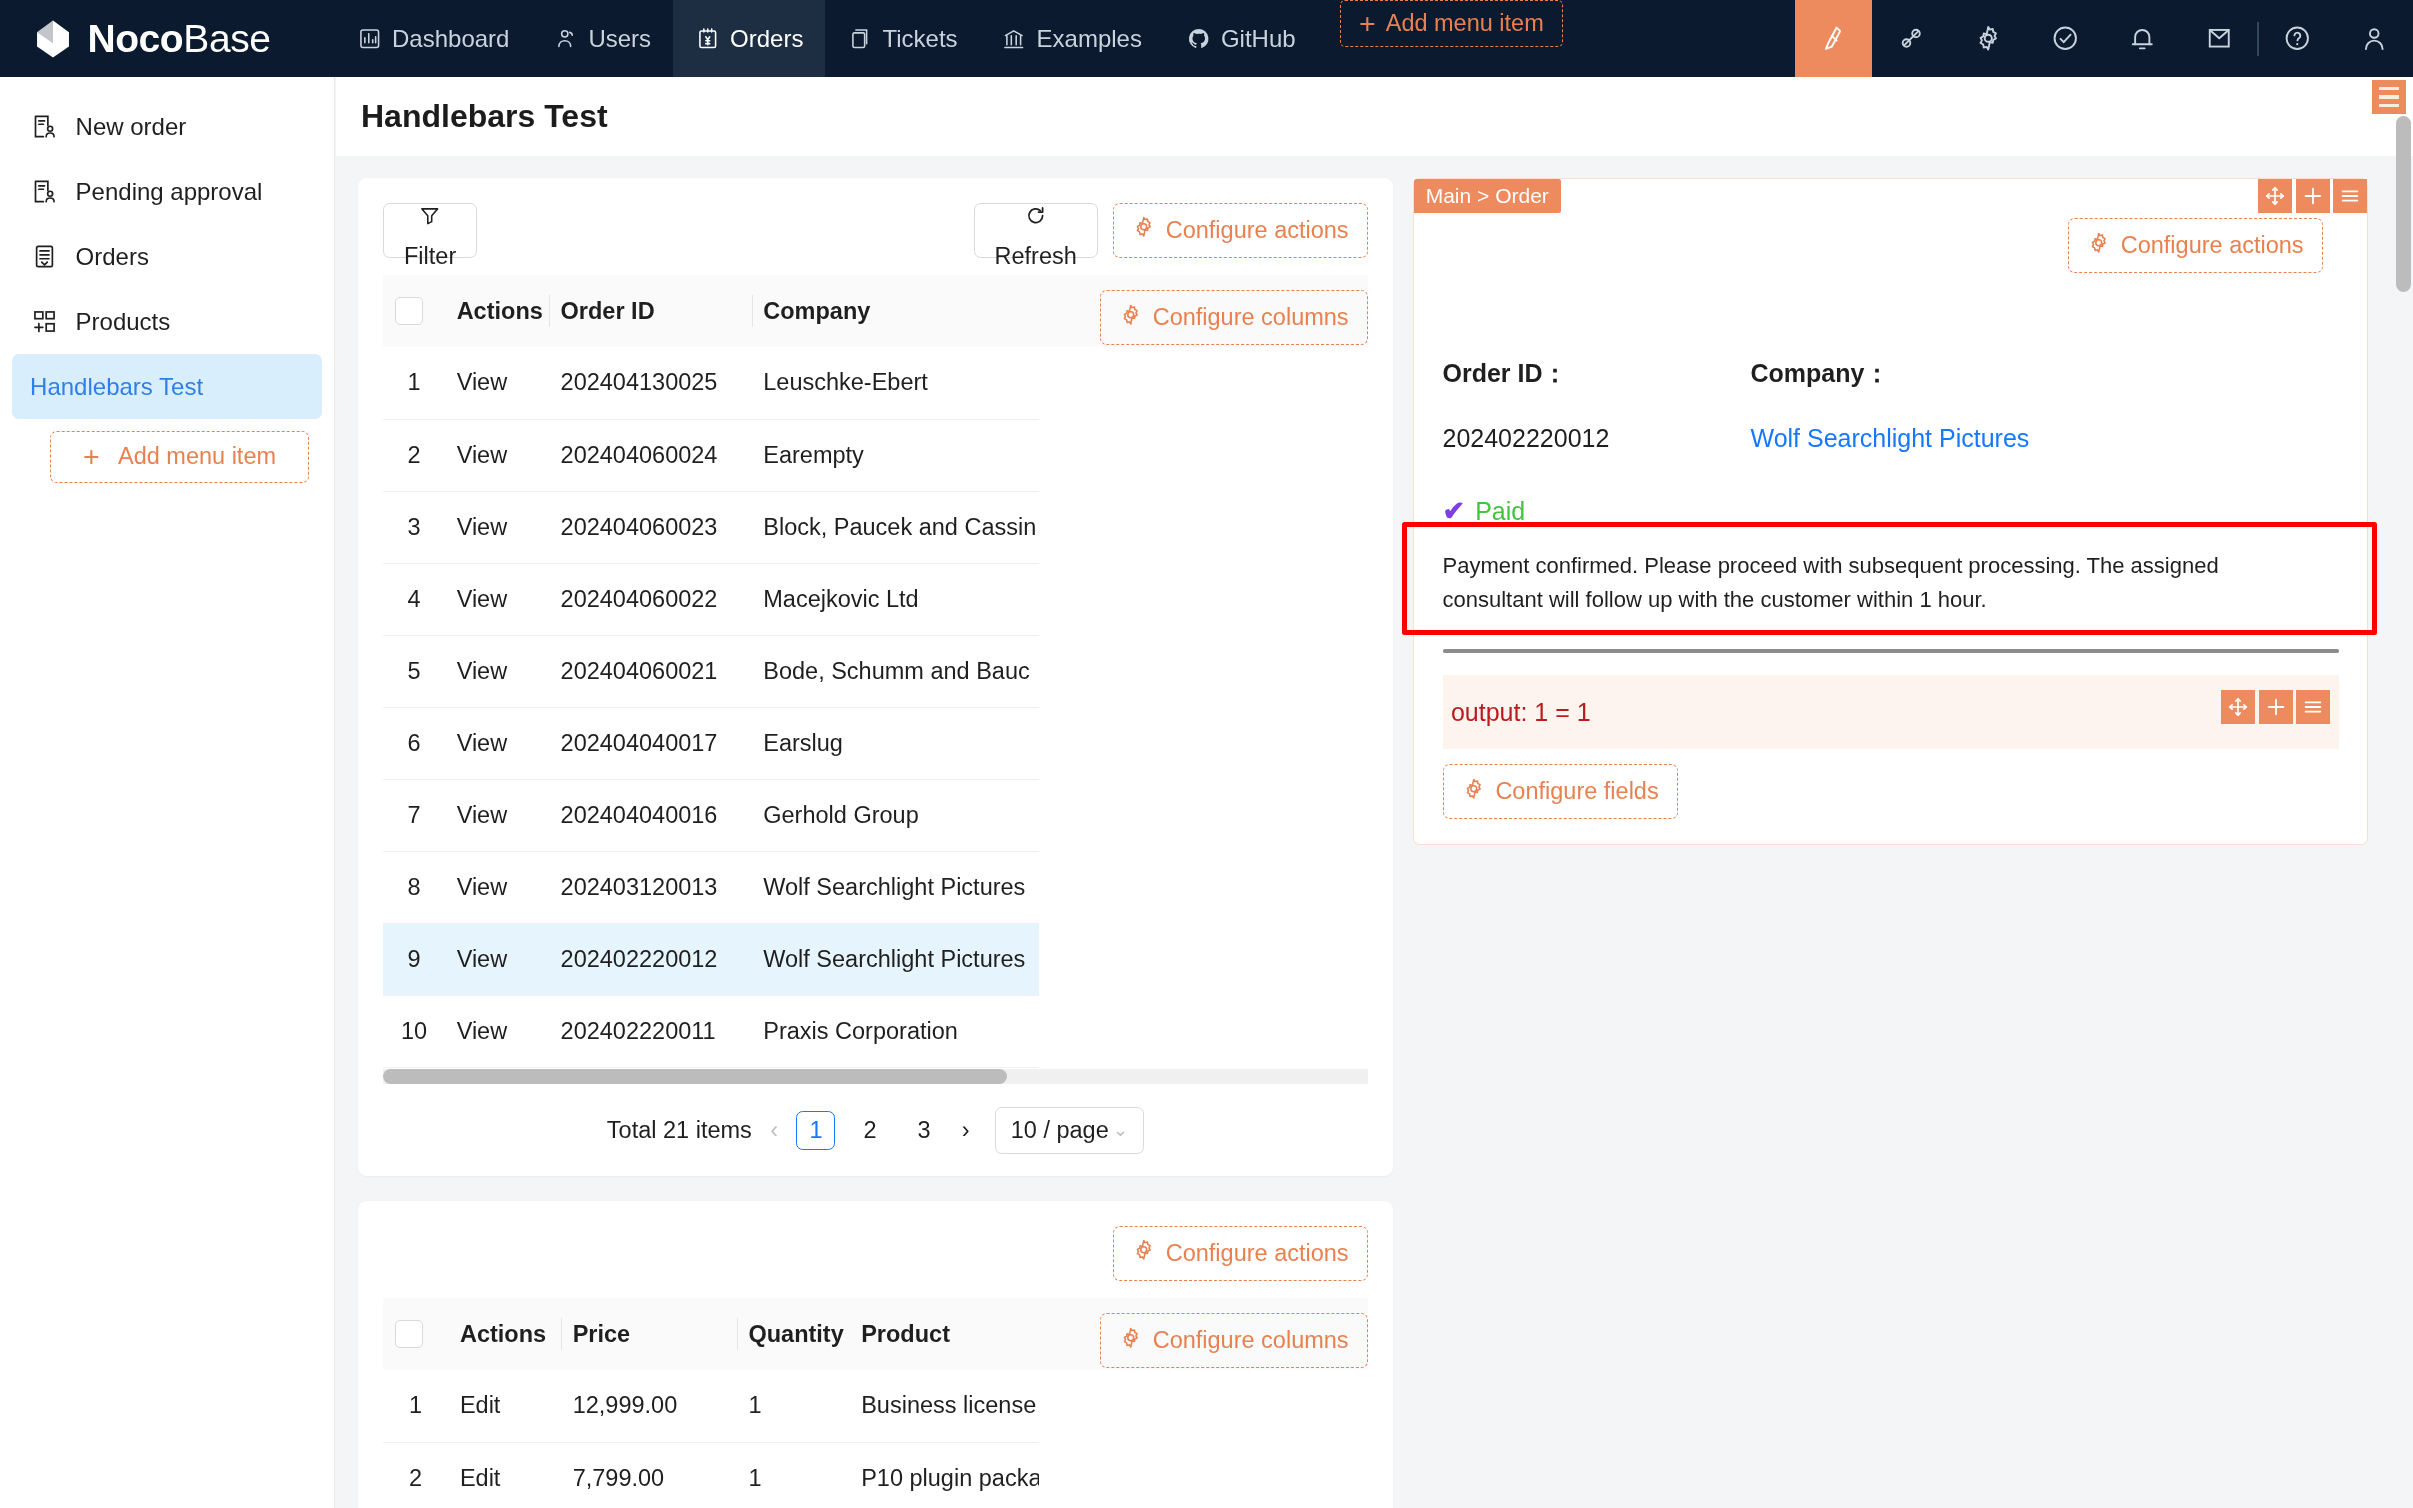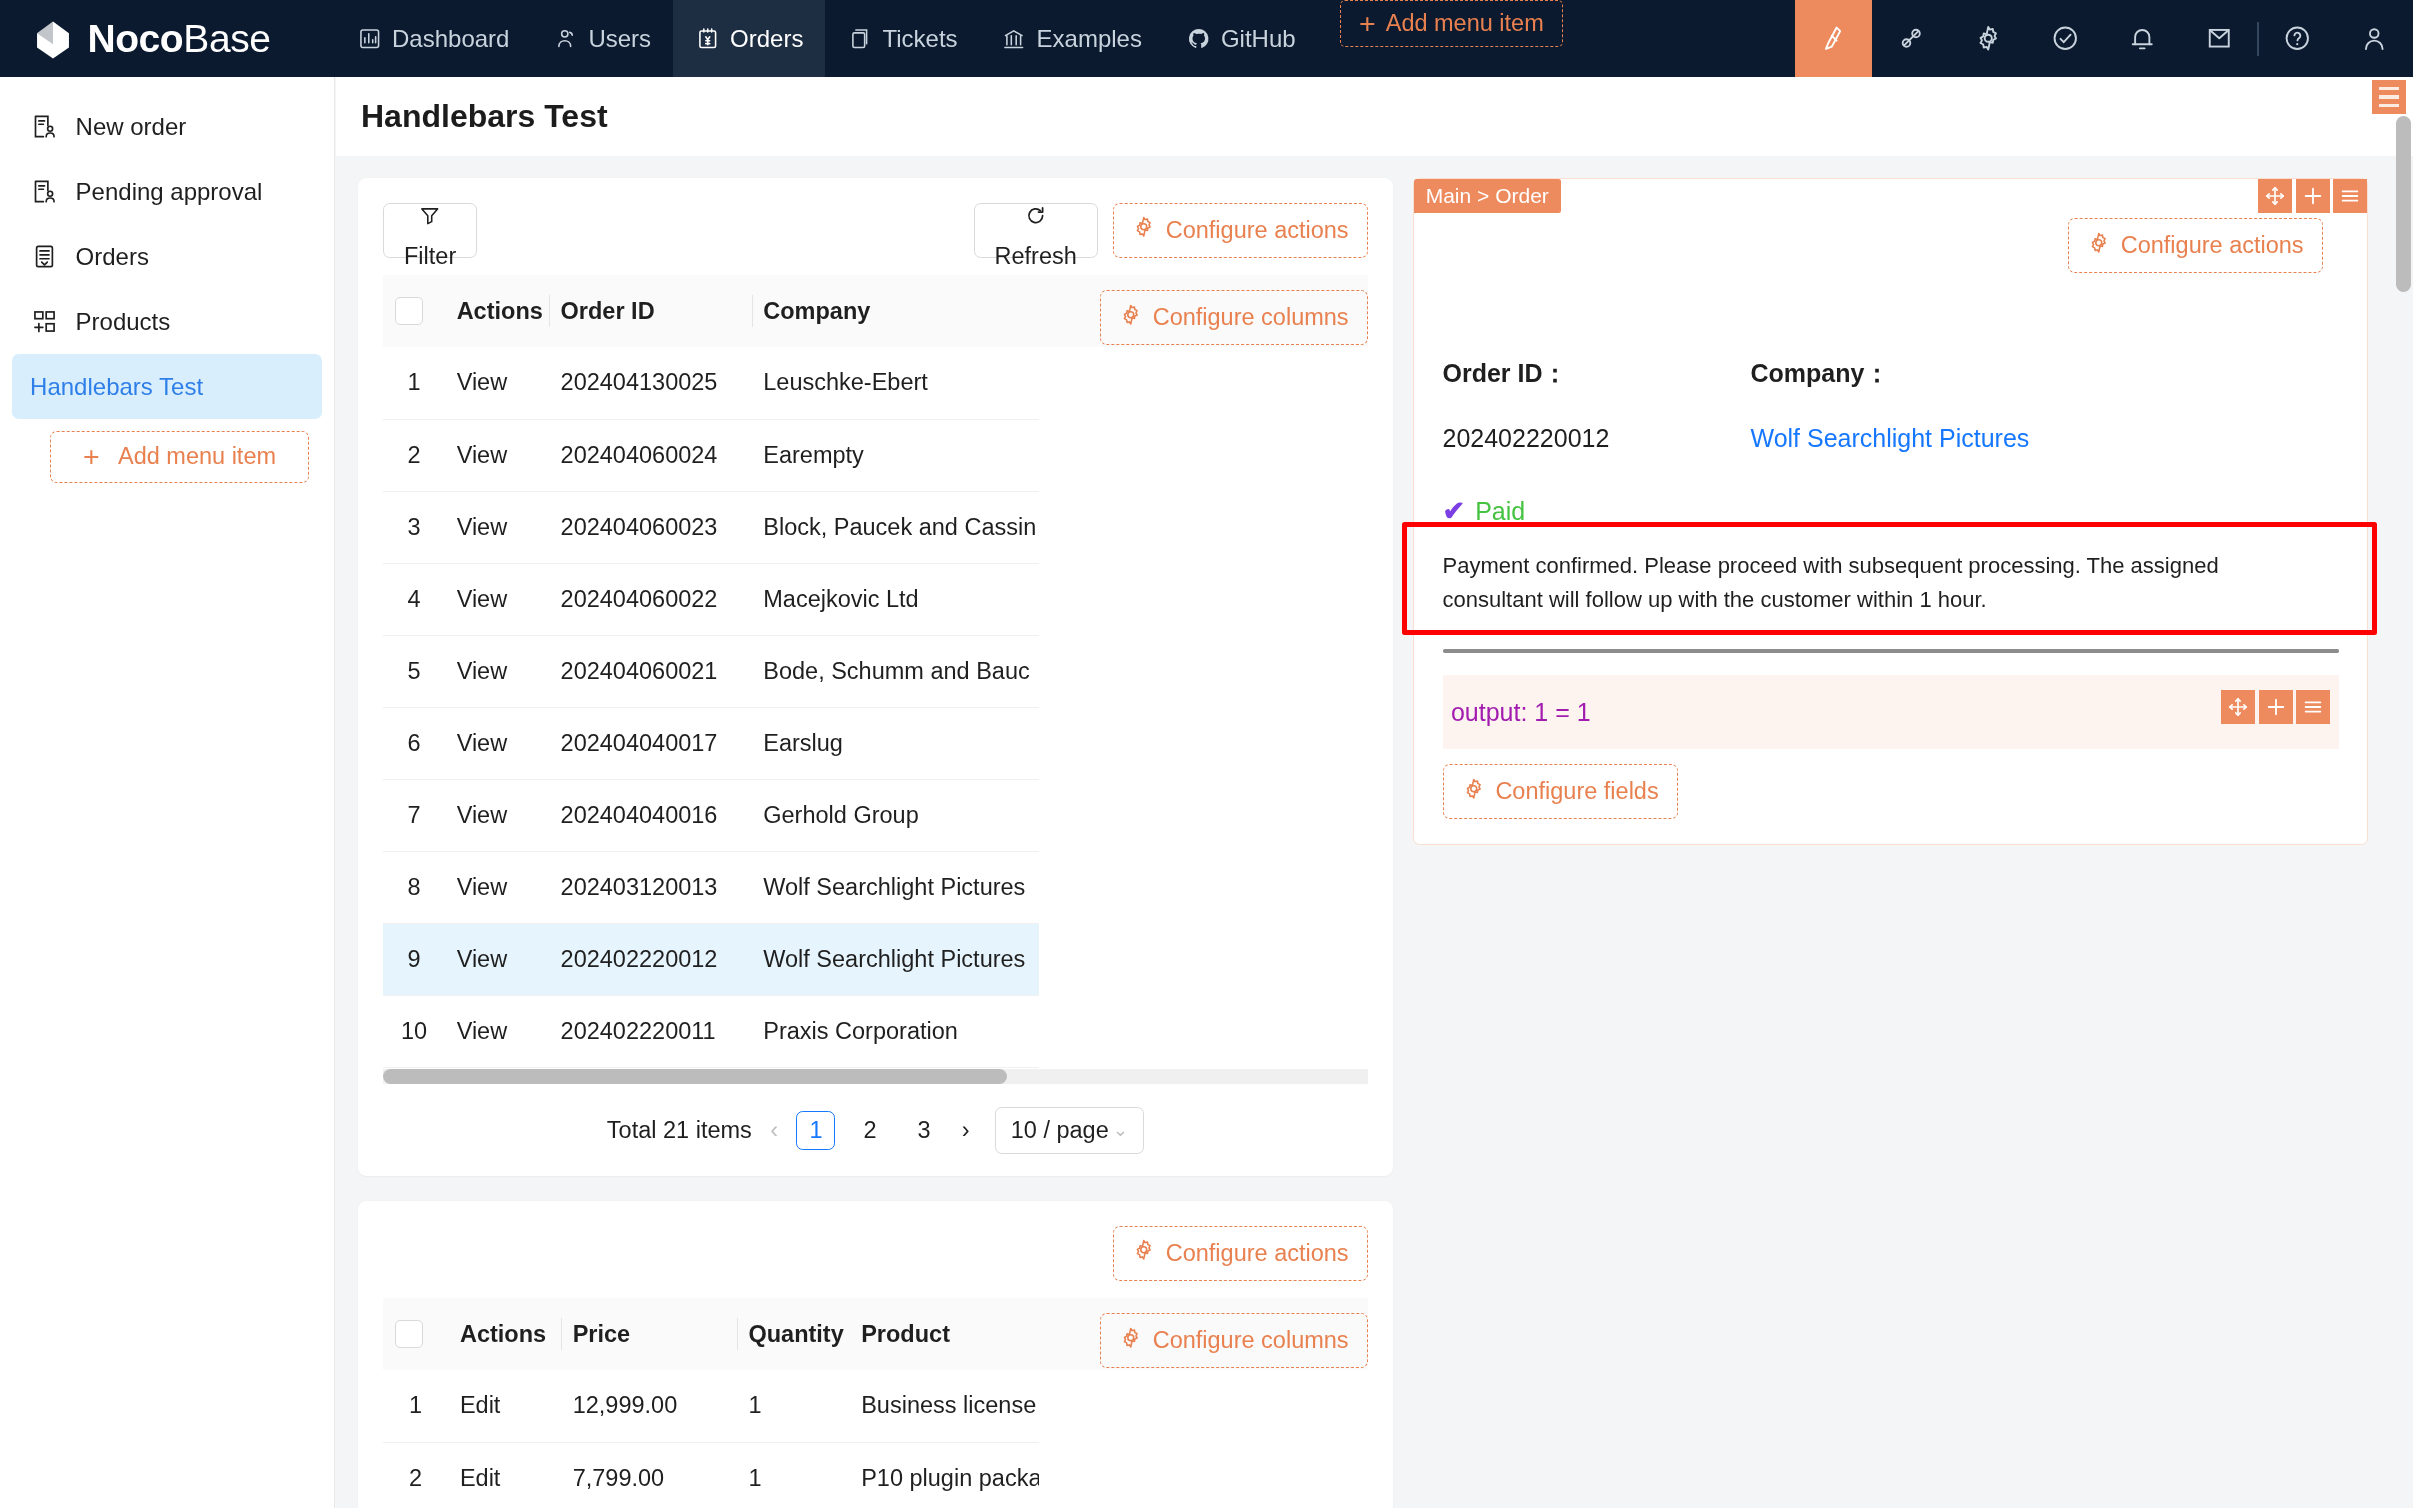--- a/index.html
+++ b/index.html
@@ -9,21 +9,21 @@
     background: #ffffff;
     overflow: hidden;
   }
   .app { position: relative; width: 2413px; height: 1508px; background:#f5f5f5; }
 
   
   .topbar {
     position: absolute; top:0; left:0; width:2413px; height:77px;
     background:#0b1a2e; display:flex; align-items:center;
   }
-  .brand { display:flex; align-items:flex-end; gap:13.4px; padding-left:32px; width:335px; }
+  .brand { display:flex; align-items:center; gap:13.4px; padding-left:32px; width:335px; }
   .brand-logo { width:42px; height:42px; }
   .brand-text { font-size:39px; font-weight:700; color:#fff; letter-spacing:-0.4px;}
   .brand-text .thin { font-weight:300; color:#ffffff; }
 
   .nav { display:flex; align-items:stretch; height:77px; }
   .nav-item {
     display:flex; align-items:center; gap:10px;
     padding:0 22px; height:77px;
     color:#c9d3de; font-size:24px; white-space:nowrap; cursor:pointer;
   }
@@ -191,21 +191,21 @@
   .dlabel { font-size:25px; font-weight:600; color:#1f1f1f; margin-bottom:34px; }
   .dvalue { font-size:25px; color:#1f1f1f; }
   .dvalue.link { color:#1677ff; cursor:pointer; }
   .paid-row { display:flex; align-items:center; gap:10px; margin-top:42px; }
   .paid-check { color:#7b3fe4; font-size:27px; font-weight:700; }
   .paid-text { color:#45c240; font-size:25px; }
   .para { margin-top:22px; font-size:22px; line-height:1.55; color:#1f1f1f; max-width:838px; }
   .hr { height:4.2px; background:#8c8c8c; margin:32px 0 22px 0; border-radius:1.7px; }
   .output-row {
     position:relative; background:#fdf4ef; height:74px; display:flex; align-items:center;
-    padding:0 8.4px; font-size:25px; color:#a21caf;
+    padding:0 8.4px; font-size:25px; color:#b91c1c;
   }
   .output-icons { position:absolute; right:8.4px; top:15px; display:flex; gap:3.4px; }
   .output-icons .b { width:34px; height:34px; background:#ee8b5e; display:flex; align-items:center; justify-content:center; cursor:pointer;}
   .output-icons .b svg { width:22px; height:22px; }
   .cfg-fields { margin-top:15px; display:inline-flex; }
 
   
   .red-box {
     position:absolute; left:1402px; top:522px; width:975px; height:113px;
     border:5.9px solid #ff0000; border-radius:2.5px; pointer-events:none; z-index:50;

